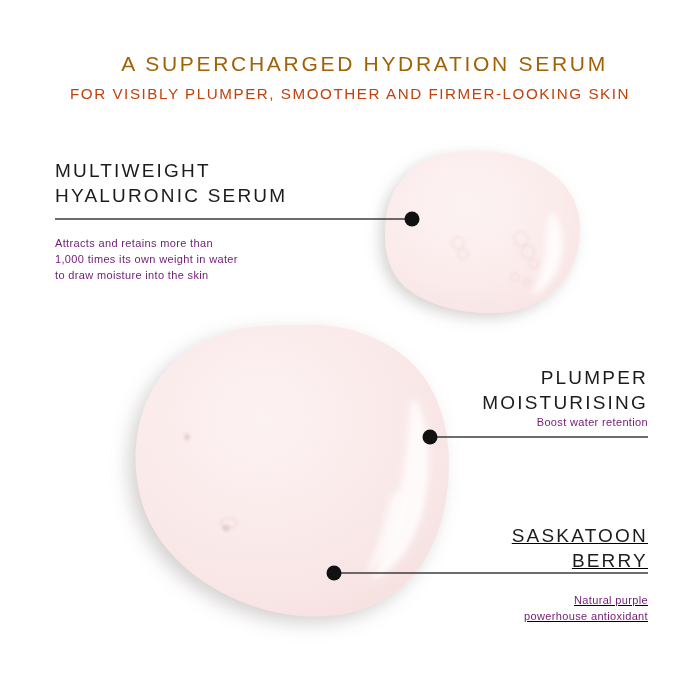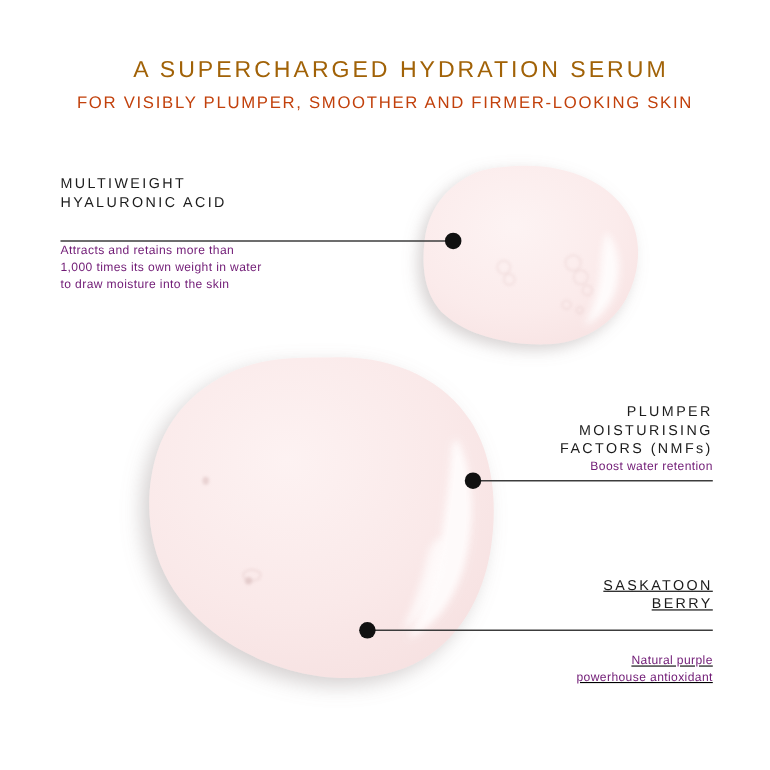--- a/index.html
+++ b/index.html
@@ -50,21 +50,21 @@
     position: absolute;
     left: 0; top: 0;
     width: 700px; height: 700px;
   }
 
   
   .callout { position: absolute; }
 
   .callout-heading {
     color: #1c1c1c;
-    font-size: 13px;
+    font-size: 19px;
     letter-spacing: 2.2px;
     line-height: 1.30;
     font-weight: 400;
     white-space: nowrap;
   }
   .callout-body {
     color: #701a75;
     font-size: 11px;
     letter-spacing: 0.35px;
     line-height: 1.42;
@@ -86,21 +86,21 @@
   
   #callout-hyaluronic { left: 55px; top: 159px; }
   #callout-hyaluronic .callout-body { margin-top: 28px; }
 
   
   #callout-nmf { right: 52px; top: 366px; }
   #callout-nmf .callout-body { }
 
   
   #callout-saskatoon { right: 52px; top: 524px; text-decoration: underline; }
-  #callout-saskatoon .callout-body { margin-top: 36px; }
+  #callout-saskatoon .callout-body { margin-top: 20px; }
 </style>
 </head>
 <body>
 
 <div class="page">
 
   <svg class="droplets" viewBox="0 0 700 700">
     <defs>
       <radialGradient id="gSmall" cx="42%" cy="34%" r="78%">
         <stop offset="0%" stop-color="#fdf3f3"></stop>
@@ -199,34 +199,33 @@
     <g fill="#111111">
       <circle cx="412" cy="219" r="7.5"></circle>
       <circle cx="430" cy="437" r="7.5"></circle>
       <circle cx="334" cy="573" r="7.5"></circle>
     </g>
   </svg>
 
   <div class="callout callout-left" id="callout-hyaluronic">
     <div class="callout-heading">
       <div>MULTIWEIGHT</div>
-      <div>HYALURONIC ACID</div>
+      <div>HYALURONIC SERUM</div>
     </div>
     <div class="callout-body">
       <div>Attracts and retains more than</div>
       <div>1,000 times its own weight in water</div>
       <div>to draw moisture into the skin</div>
     </div>
   </div>
 
   <div class="callout callout-right" id="callout-nmf">
     <div class="callout-heading">
       <div>PLUMPER</div>
       <div>MOISTURISING</div>
-      <div>FACTORS (NMFs)</div>
     </div>
     <div class="callout-body">
       <div>Boost water retention</div>
     </div>
   </div>
 
   <div class="callout callout-right" id="callout-saskatoon">
     <div class="callout-heading">
       <div>SASKATOON</div>
       <div>BERRY</div>

